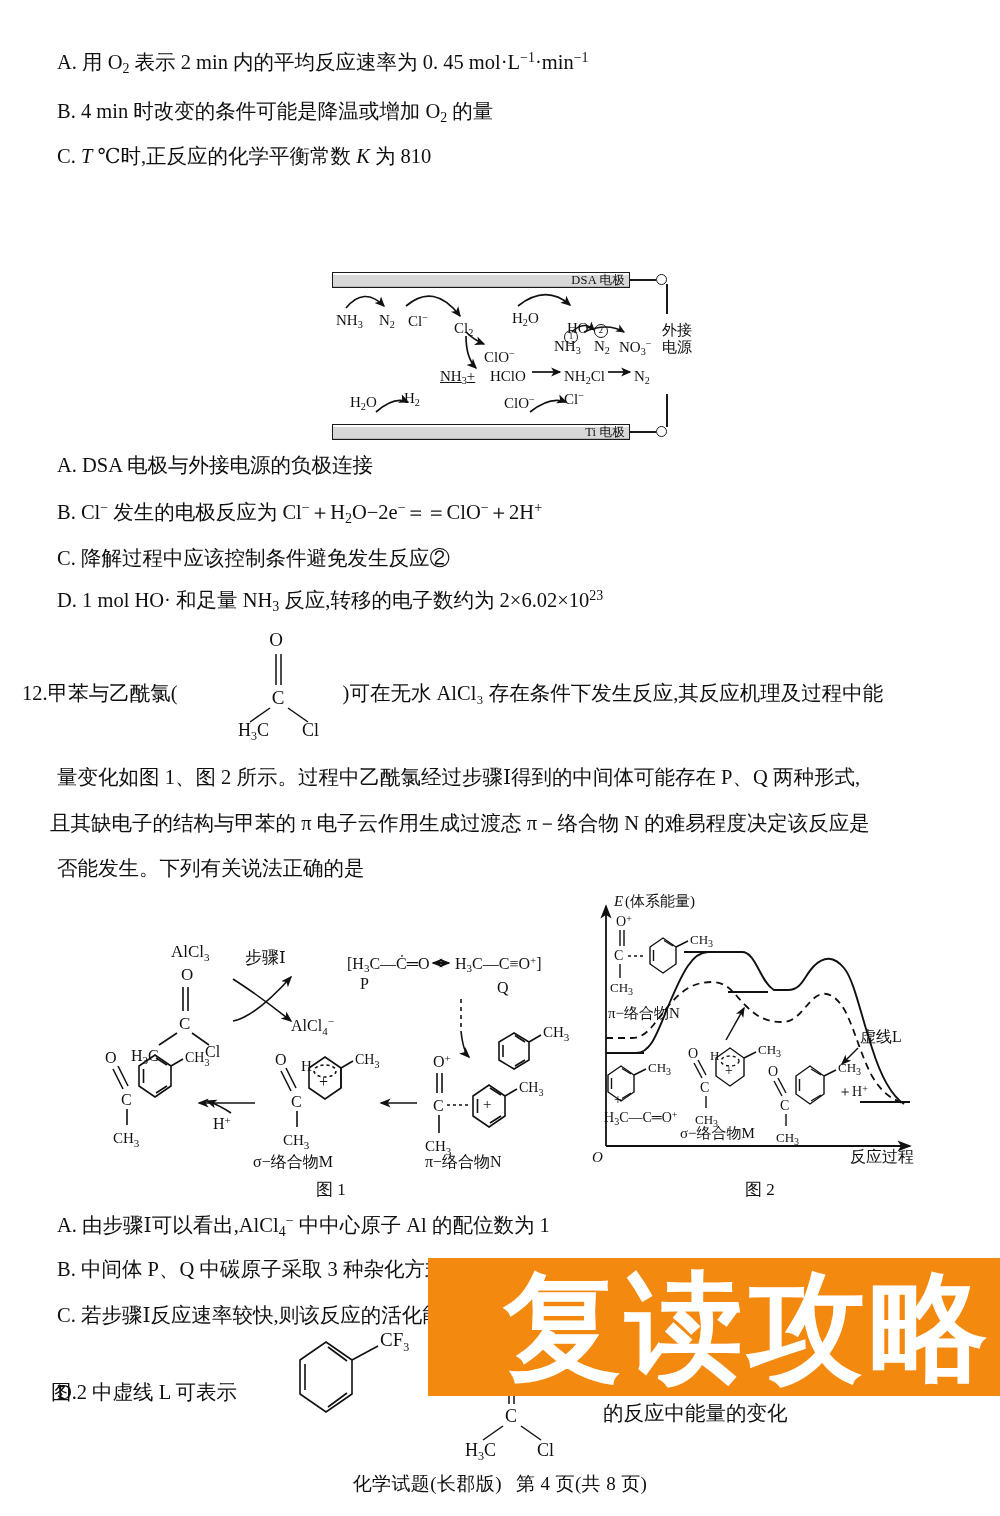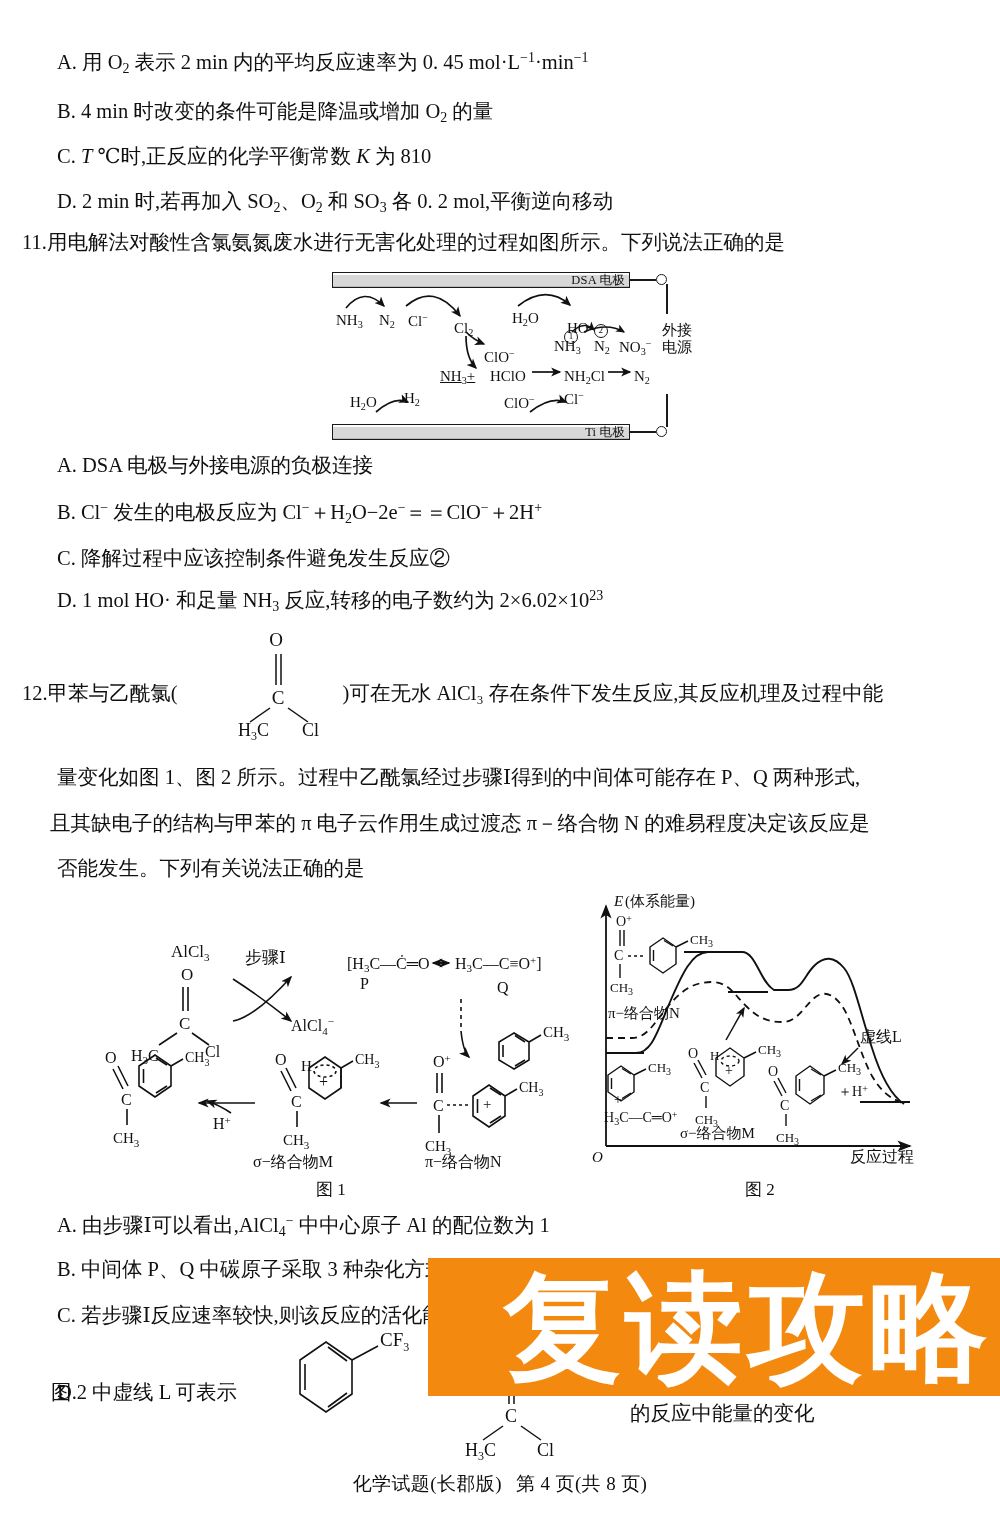--- a/index.html
+++ b/index.html
@@ -68,27 +68,21 @@
 
   <div class="opt" style="left:57px;top:51px;">
     A. 用 O<span class="sub">2</span> 表示 2 min 内的平均反应速率为 0. 45 mol·L<span class="sup">−1</span>·min<span class="sup">−1</span>
   </div>
   <div class="opt" style="left:57px;top:101px;">
     B. 4 min 时改变的条件可能是降温或增加 O<span class="sub">2</span> 的量
   </div>
   <div class="opt" style="left:57px;top:146px;">
     C. <span class="ital">T</span> ℃时,正反应的化学平衡常数 <span class="ital">K</span> 为 810
   </div>
-  <div class="opt" style="left:57px;top:191px;">
-    D. 2 min 时,若再加入 SO<span class="sub">2</span>、O<span class="sub">2</span> 和 SO<span class="sub">3</span> 各 0. 2 mol,平衡逆向移动
-  </div>
-
-  <div class="qline" style="left:22px;top:232px;">
-    <span>11.</span><span>用电解法对酸性含氯氨氮废水进行无害化处理的过程如图所示。下列说法正确的是</span>
-  </div>
+
 
   <div id="fig-cell">
 
     <div class="electrode" style="top:0px;">
       <span class="elabel">DSA 电极</span>
     </div>
     <div class="electrode" style="top:152px;">
       <span class="elabel">Ti 电极</span>
     </div>
 
@@ -390,21 +384,21 @@
     A. 由步骤Ⅰ可以看出,AlCl<span class="sub">4</span><span class="sup">−</span> 中中心原子 Al 的配位数为 1
   </div>
   <div class="opt" style="left:57px;top:1259px;">
     B. 中间体 P、Q 中碳原子采取 3 种杂化方式
   </div>
   <div class="opt" style="left:57px;top:1305px;">
     C. 若步骤Ⅰ反应速率较快,则该反应的活化能较低
   </div>
   <div class="opt" style="left:51px;top:1382px;">图 2 中虚线 L 可表示</div>
   <div class="opt" style="left:57px;top:1382px;">D.&nbsp;</div>
-  <div class="opt" style="left:630px;top:1403px;">的反应中能量的变化</div>
+  <div class="opt" style="left:603px;top:1403px;">的反应中能量的变化</div>
 
   <svg style="position:absolute;left:300px;top:1338px;" width="140" height="95">
     <g stroke="#111" fill="none" stroke-width="1.6">
       <polygon points="0,22 26,4 52,22 52,56 26,74 0,56"></polygon>
       <line x1="5" y1="26" x2="5" y2="52"></line>
       <line x1="28" y1="9" x2="47" y2="23"></line>
       <line x1="28" y1="69" x2="47" y2="55"></line>
       <line x1="52" y1="22" x2="78" y2="8"></line>
     </g>
     <text x="80" y="8" font-size="19" fill="#111">CF<tspan font-size="12" dy="5">3</tspan></text>

